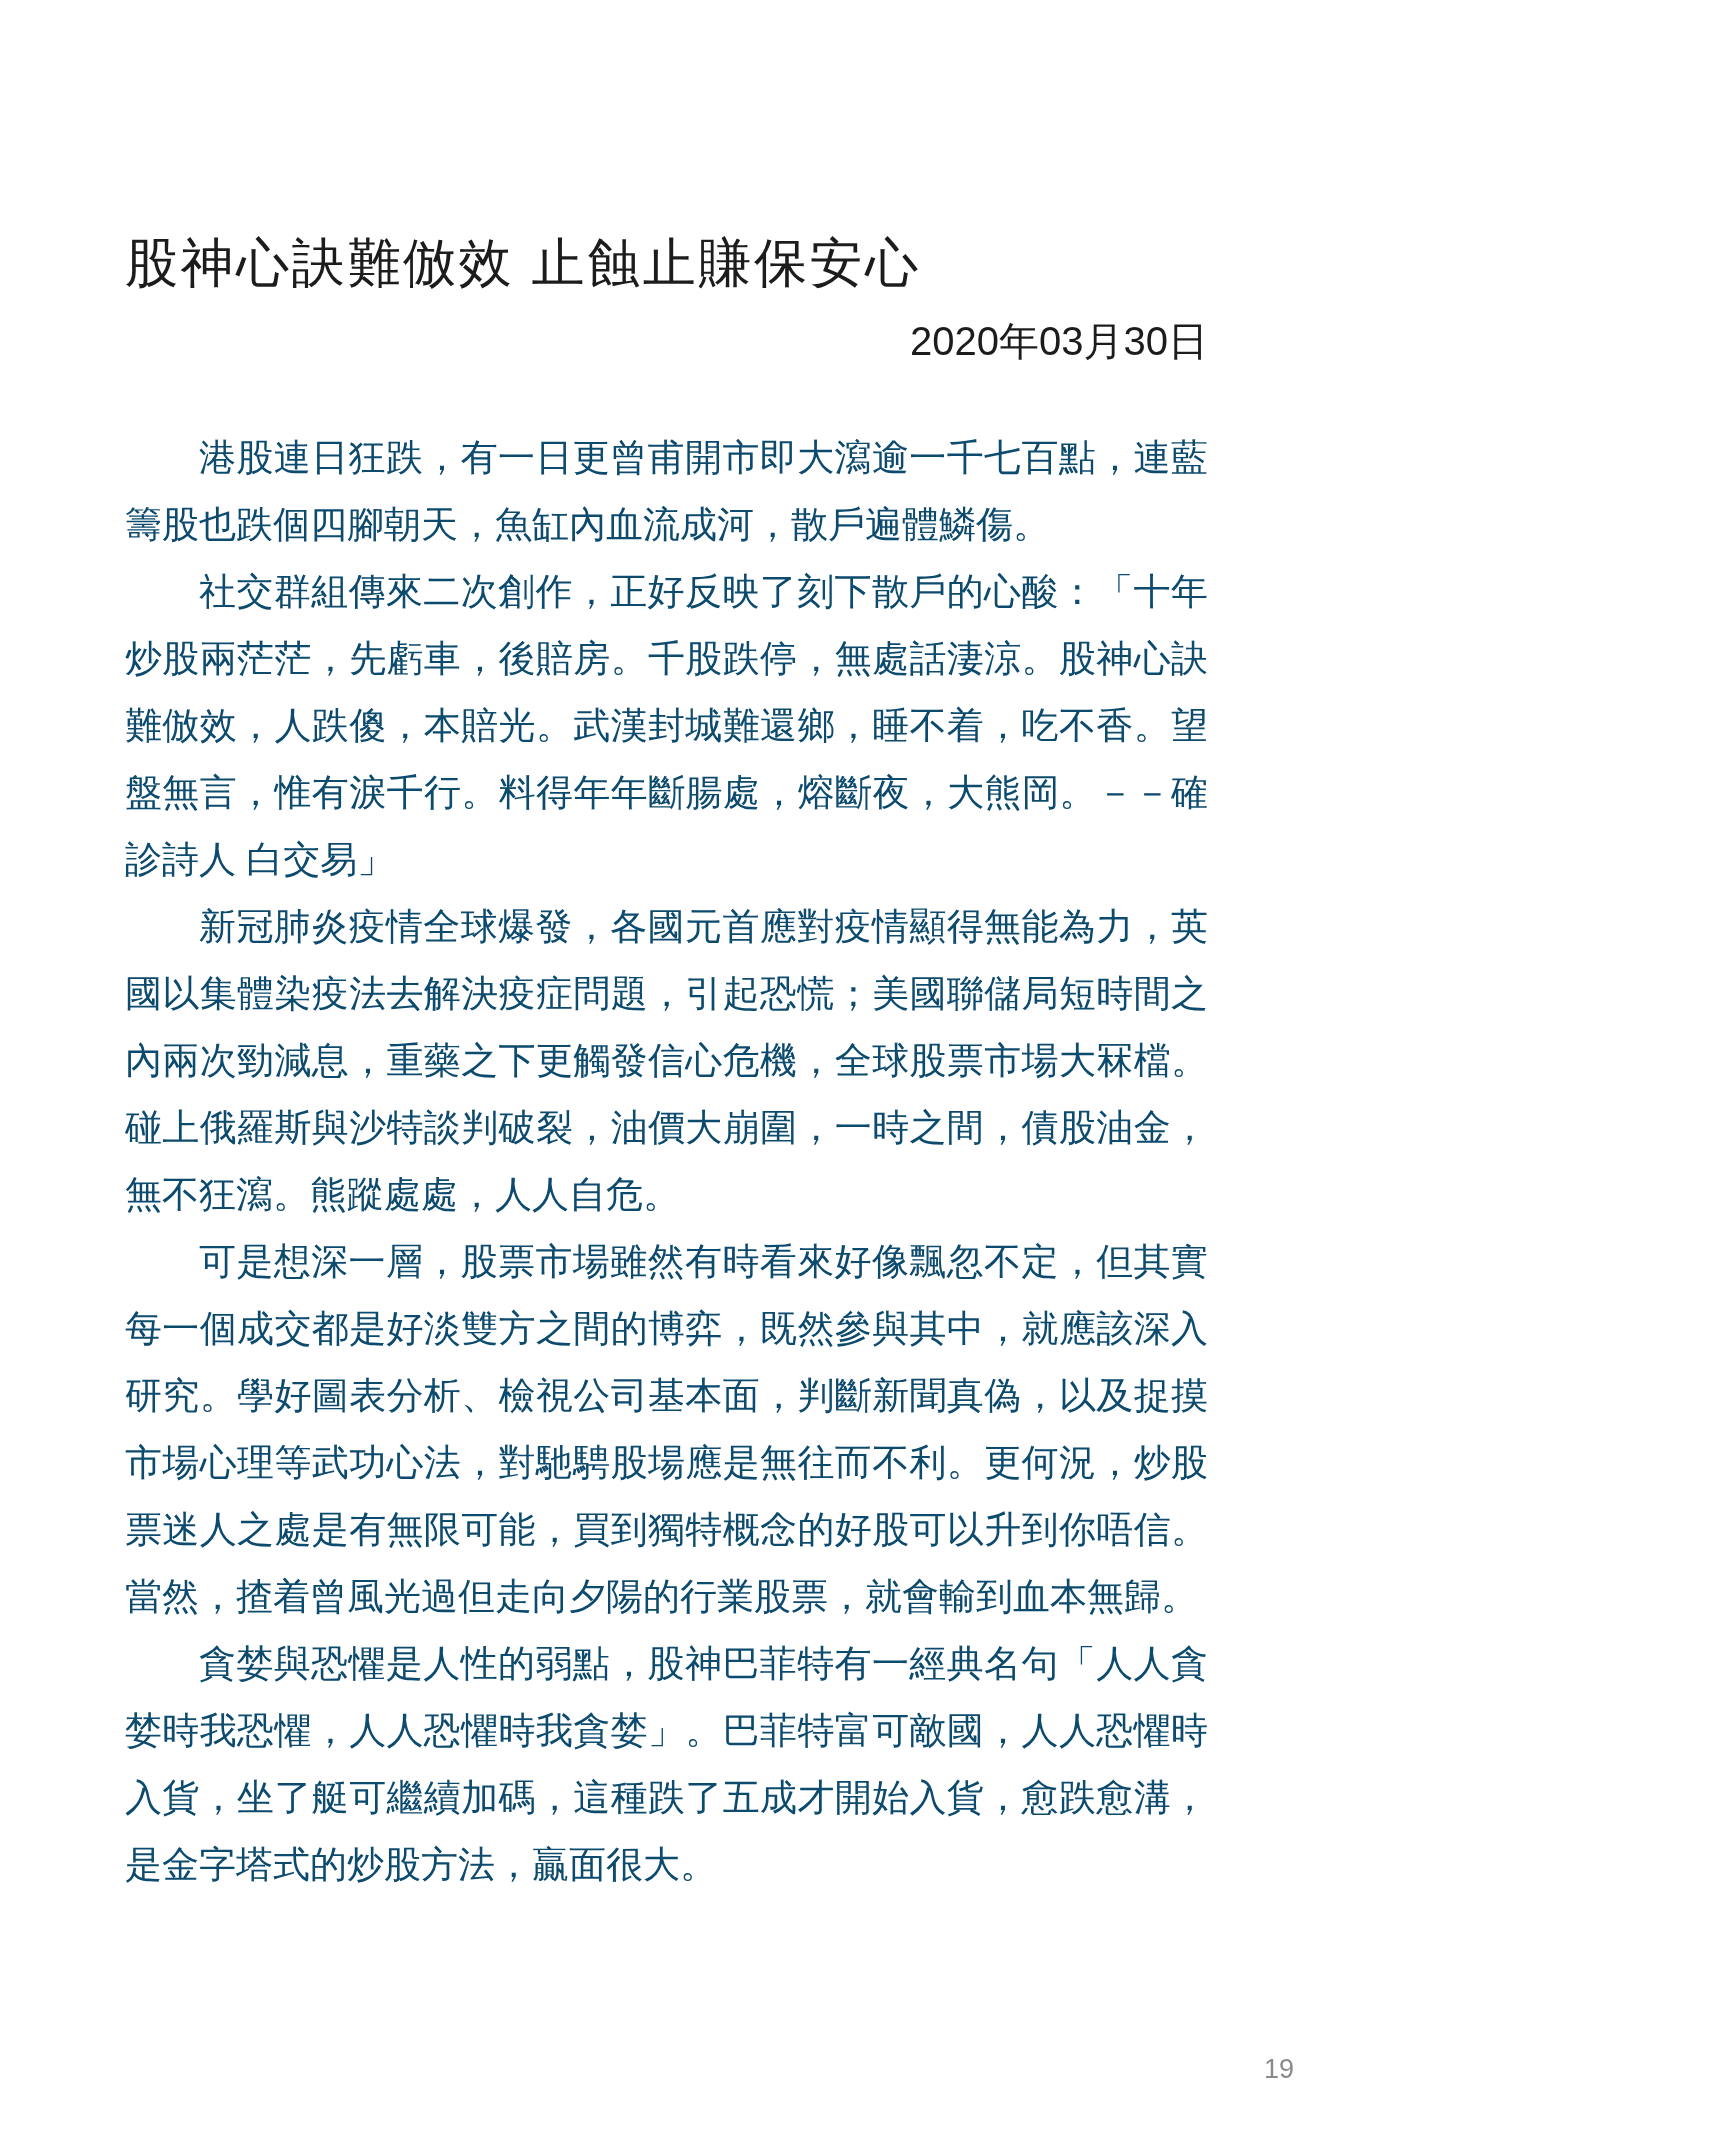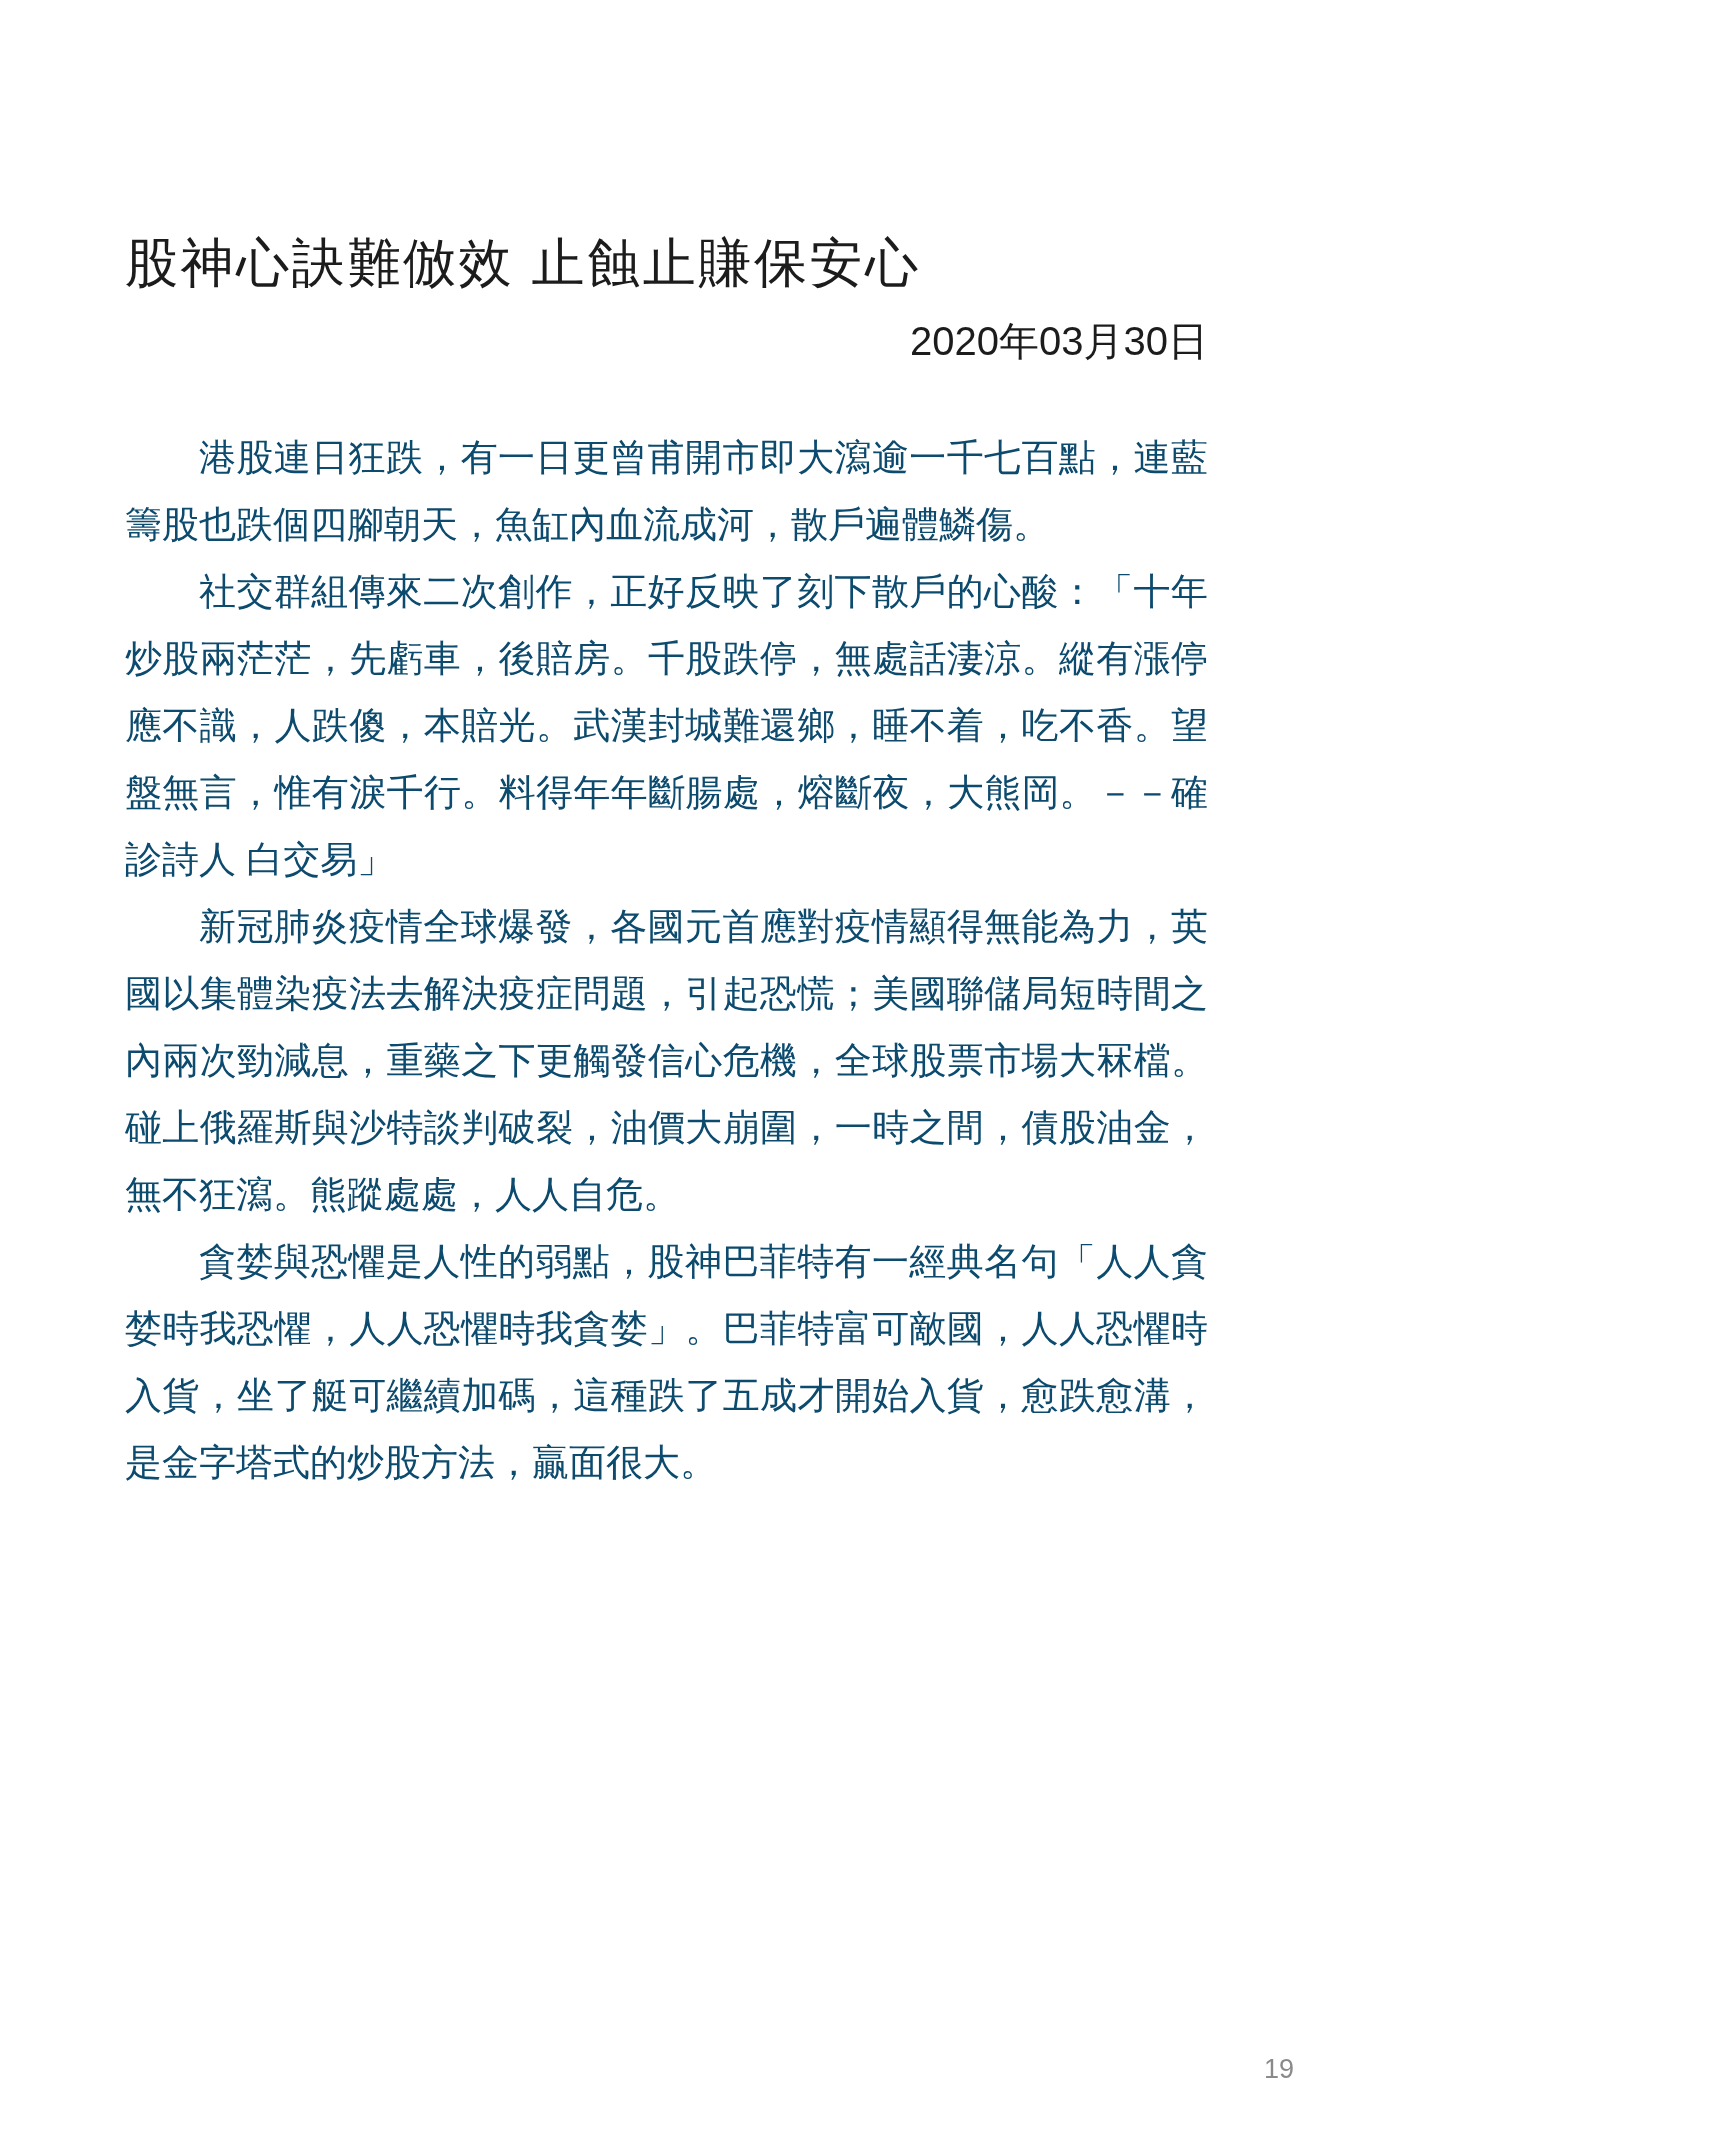--- a/index.html
+++ b/index.html
@@ -60,20 +60,21 @@
 </style>
 </head>
 <body>
 
 <div class="page">
   <div class="content">
     <h1 class="article-title">股神心訣難倣效 止蝕止賺保安心</h1>
     <div class="article-date">2020年03月30日</div>
     <div class="article-body">
       <p>港股連日狂跌，有一日更曾甫開市即大瀉逾一千七百點，連藍籌股也跌個四腳朝天，魚缸內血流成河，散戶遍體鱗傷。</p>
-      <p>社交群組傳來二次創作，正好反映了刻下散戶的心酸：「十年炒股兩茫茫，先虧車，後賠房。千股跌停，無處話淒涼。縱有漲停應不識，人跌傻，本賠光。武漢封城難還鄉，睡不着，吃不香。望盤無言，惟有淚千行。料得年年斷腸處，熔斷夜，大熊岡。－－確診詩人 白交易」</p>
+      <p>社交群組傳來二次創作，正好反映了刻下散戶的心酸：「十年炒股兩茫茫，先虧車，後賠房。千股跌停，無處話淒涼。股神心訣難倣效，人跌傻，本賠光。武漢封城難還鄉，睡不着，吃不香。望盤無言，惟有淚千行。料得年年斷腸處，熔斷夜，大熊岡。－－確診詩人 白交易」</p>
       <p>新冠肺炎疫情全球爆發，各國元首應對疫情顯得無能為力，英國以集體染疫法去解決疫症問題，引起恐慌；美國聯儲局短時間之內兩次勁減息，重藥之下更觸發信心危機，全球股票市場大冧檔。碰上俄羅斯與沙特談判破裂，油價大崩圍，一時之間，債股油金，無不狂瀉。熊蹤處處，人人自危。</p>
+      <p>可是想深一層，股票市場雖然有時看來好像飄忽不定，但其實每一個成交都是好淡雙方之間的博弈，既然參與其中，就應該深入研究。學好圖表分析、檢視公司基本面，判斷新聞真偽，以及捉摸市場心理等武功心法，對馳騁股場應是無往而不利。更何況，炒股票迷人之處是有無限可能，買到獨特概念的好股可以升到你唔信。當然，揸着曾風光過但走向夕陽的行業股票，就會輸到血本無歸。</p>
       <p>貪婪與恐懼是人性的弱點，股神巴菲特有一經典名句「人人貪婪時我恐懼，人人恐懼時我貪婪」。巴菲特富可敵國，人人恐懼時入貨，坐了艇可繼續加碼，這種跌了五成才開始入貨，愈跌愈溝，是金字塔式的炒股方法，贏面很大。</p>
     </div>
   </div>
   <div class="page-number">19</div>
 </div>
 
 
 </body></html>

